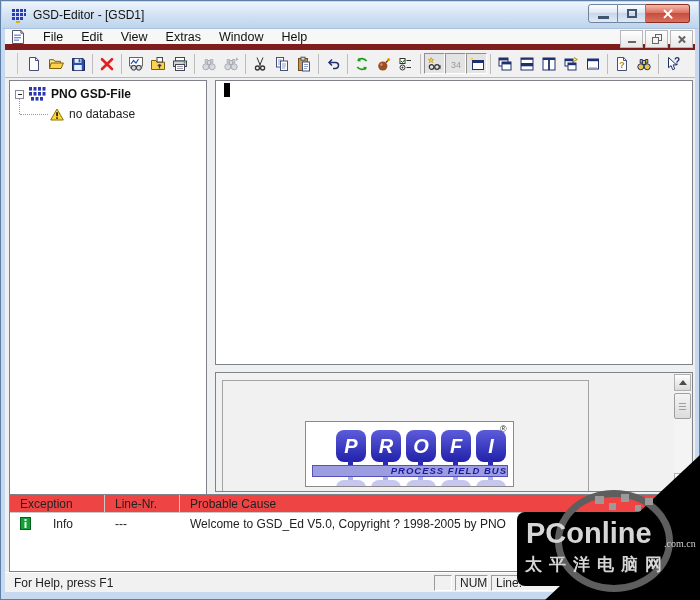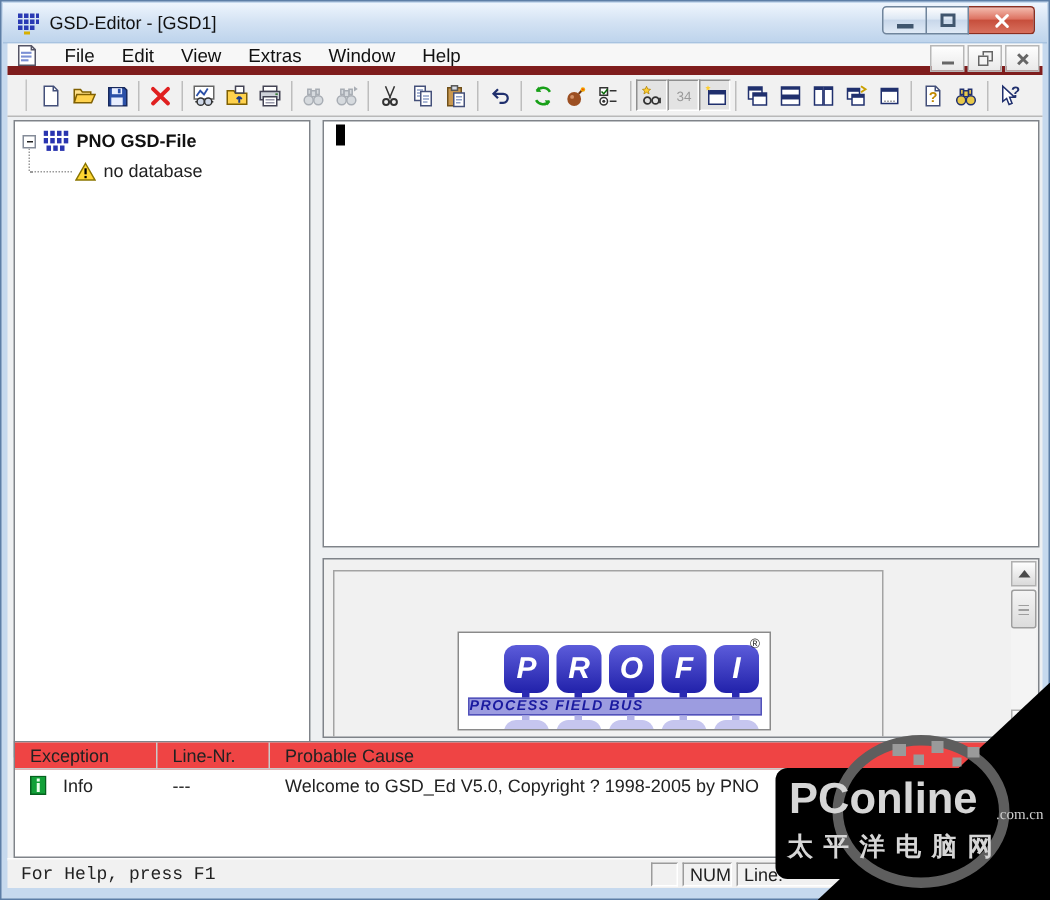--- a/index.html
+++ b/index.html
@@ -77,21 +77,21 @@
   .caret{position:absolute;left:8px;top:2px;width:6px;height:14px;background:#000;}
 
   
   .gframe{position:absolute;left:6px;top:7px;width:367px;height:130px;border:1px solid #a3a3a3;}
   .logo{position:absolute;left:89px;top:48px;width:209px;height:66px;background:#fff;border:1px solid #8a8a8a;overflow:hidden;}
   .lt{position:absolute;top:8px;width:30px;height:32px;border-radius:8px;
     background:linear-gradient(#5c5cda,#2121aa);color:#fff;font-weight:bold;font-style:italic;
     font-size:20px;text-align:center;line-height:32px;}
   .lstem{position:absolute;top:38px;width:5px;height:6px;background:#2a2ab2;}
   .lban{position:absolute;left:6px;top:43px;width:196px;height:12px;background:#9c9ce0;border:1px solid #5252ba;
-    font-size:9.5px;font-weight:bold;font-style:italic;color:#1a1aa0;text-align:left;line-height:10px;letter-spacing:1px;}
+    font-size:9.5px;font-weight:bold;font-style:italic;color:#1a1aa0;text-align:right;line-height:10px;letter-spacing:1px;}
   .lstem2{position:absolute;top:55px;width:5px;height:4px;background:#b2b2e8;}
   .lb{position:absolute;top:58px;width:30px;height:30px;border-radius:8px;background:#c6c6ef;
     color:#d08585;font-weight:bold;font-style:italic;font-size:18px;text-align:center;line-height:30px;}
   .lreg{position:absolute;left:194px;top:2px;font-size:9px;color:#333;}
   .vscroll{position:absolute;top:1px;right:1px;bottom:1px;width:17px;background:#f4f4f4;}
   .sarr{position:absolute;left:0;width:17px;height:17px;border:1px solid #b0b0b0;
     background:linear-gradient(#fefefe,#dadada);display:flex;align-items:center;justify-content:center;}
   .sarr.up{top:0;}
   .sarr.down{bottom:0;}
   .tri-up{width:0;height:0;border-left:4px solid transparent;border-right:4px solid transparent;border-bottom:5px solid #4a4a4a;}
@@ -102,27 +102,27 @@
     background:repeating-linear-gradient(to bottom,#9e9e9e 0 1px,transparent 1px 3px);}
 
   
   .exh{display:flex;height:18px;background:#ef4444;border-bottom:1px solid #cacaca;font-size:12px;color:#222;}
   .exh>div{border-right:1px solid #cacaca;padding:2px 0 0 10px;}
   .c1{width:95px;flex:0 0 auto;}
   .c2{width:75px;flex:0 0 auto;}
   .c3{flex:1;border-right:none!important;}
   .exr{display:flex;height:21px;align-items:center;font-size:12px;color:#222;}
   .exr>div{padding-left:10px;white-space:nowrap;overflow:hidden;}
-  .exr .c1{display:flex;align-items:center;gap:11px;}
+  .exr .c1{display:flex;align-items:center;gap:22px;}
   .iico{width:11px;height:13px;flex:0 0 auto;}
 
   
   .statusbar{position:absolute;left:4px;bottom:7px;right:4px;height:20px;background:#f1f1f1;font-size:12px;color:#222;
     border-top:1px solid #fdfdfd;}
-  .sb-help{position:absolute;left:9px;top:3px;font-family:Liberation Mono, monospace;}
+  .sb-help{position:absolute;left:9px;top:3px;}
   .sb-panel{position:absolute;top:2px;height:16px;border:1px solid;border-color:#9b9b9b #fff #fff #9b9b9b;
     padding:1px 4px 0 4px;line-height:13px;background:#f1f1f1;white-space:nowrap;overflow:hidden;}
 
   
   .wm-tri{position:absolute;left:545px;top:455px;width:155px;height:145px;background:#000;
     clip-path:polygon(100% 0,0 100%,100% 100%);z-index:50;}
   .wm{position:absolute;left:517px;top:490px;width:183px;height:110px;z-index:51;}
   .wm-box{position:absolute;left:0;top:22px;width:183px;height:74px;background:#000;border-radius:8px 0 0 8px;}
   .wm-ring{position:absolute;left:38px;top:0;width:118px;height:102px;border:7px solid #5e5e5e;border-radius:50%;}
   .wm-px{position:absolute;background:#9a9a9a;}

